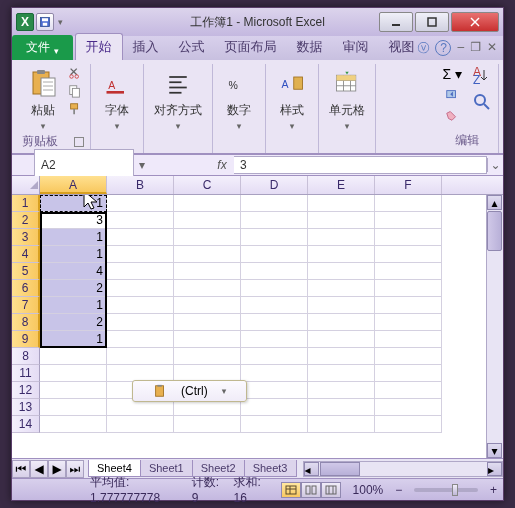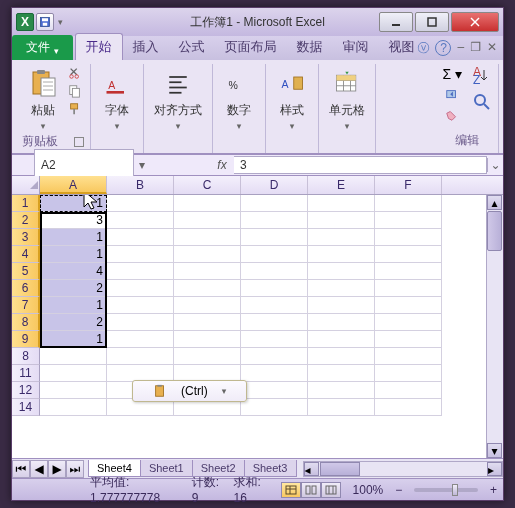--- a/index.html
+++ b/index.html
@@ -420,20 +420,29 @@
       <div class="row">
           <div class="row-h">12</div>
           <div class="cell"></div>
           <div class="cell"></div>
           <div class="cell"></div>
           <div class="cell"></div>
           <div class="cell"></div>
           <div class="cell"></div>
         </div>
       <div class="row">
+          <div class="row-h">13</div>
+          <div class="cell"></div>
+          <div class="cell"></div>
+          <div class="cell"></div>
+          <div class="cell"></div>
+          <div class="cell"></div>
+          <div class="cell"></div>
+        </div>
+      <div class="row">
           <div class="row-h">14</div>
           <div class="cell"></div>
           <div class="cell"></div>
           <div class="cell"></div>
           <div class="cell"></div>
           <div class="cell"></div>
           <div class="cell"></div>
         </div>
 
       <div style="position:absolute;left:28px;top:0;width:67px;height:153px;border:1.5px dashed #000;pointer-events:none;"></div>

